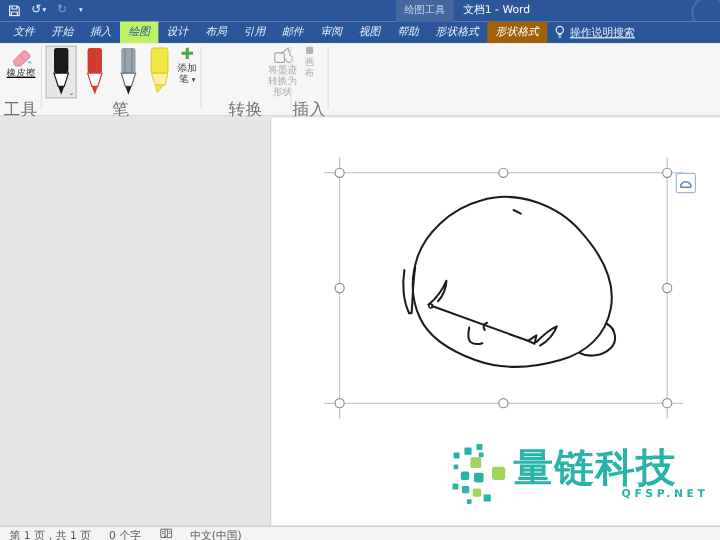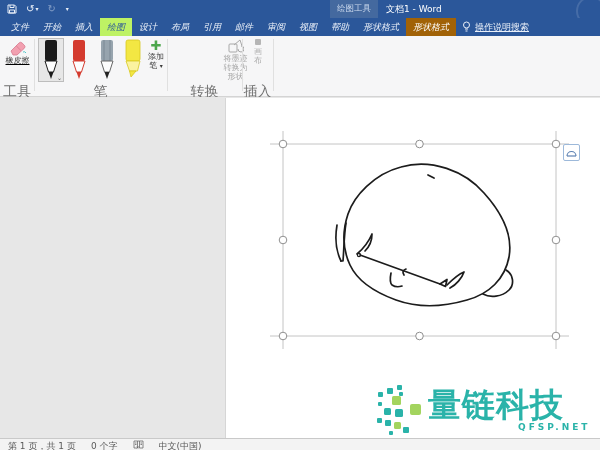--- a/index.html
+++ b/index.html
@@ -44,21 +44,21 @@
   #docarea { left:0; top:97px; width:600px; height:341px; background:#e7e7e7; }
   #page { left:225px; top:1px; width:375px; height:340px; background:#fff; border-left:1px solid #d6d6d6; }
   #ink-svg { position:absolute; left:225px; top:98px; }
   #layout-opt { left:563px; top:144px; width:17px; height:17px; background:#fff; border:1px solid #9db9da; border-radius:2px; display:flex; align-items:center; justify-content:center; }
 
   
   #statusbar { left:0; top:438px; width:600px; height:12px; background:#f3f3f3; border-top:1px solid #c9c9c9; overflow:hidden; display:flex; align-items:flex-start; gap:15px; padding:1px 0 0 8px; font-size:9px; color:#5a5a5a; }
   #statusbar .s-item { white-space:nowrap; }
 
   
-  #watermark { left:370px; top:380px; width:230px; height:62px; pointer-events:none; z-index:50; }
+  #watermark { left:370px; top:365px; width:230px; height:62px; pointer-events:none; z-index:50; }
   #wm-text { position:absolute; left:58px; top:3px; font-size:33px; letter-spacing:1px; color:#2ab3a9; font-weight:bold; white-space:nowrap; }
   #wm-site { position:absolute; left:100px; top:42px; font-size:9px; letter-spacing:3px; color:#2ab3a9; font-weight:bold;padding-left:48px; }
 </style>
 </head>
 <body>
 
 <div class="abs" id="titlebar">
   <div class="abs" id="qat">
     <span class="qat-btn">
       <svg width="10" height="10" viewBox="0 0 10 10">

